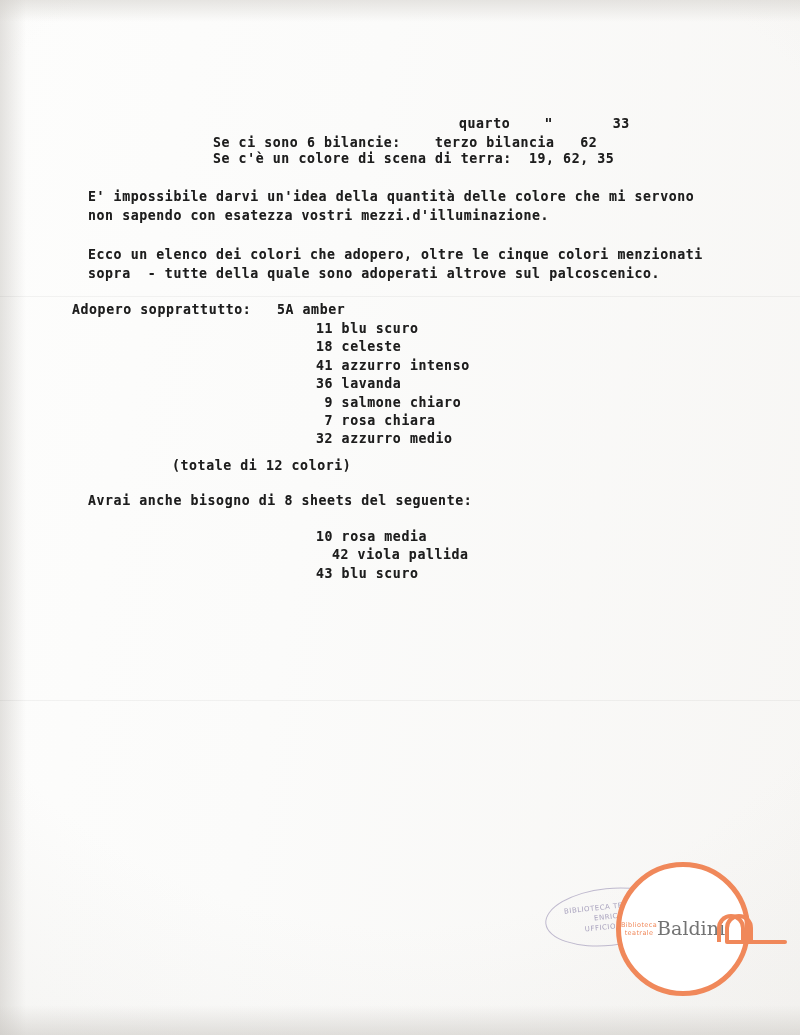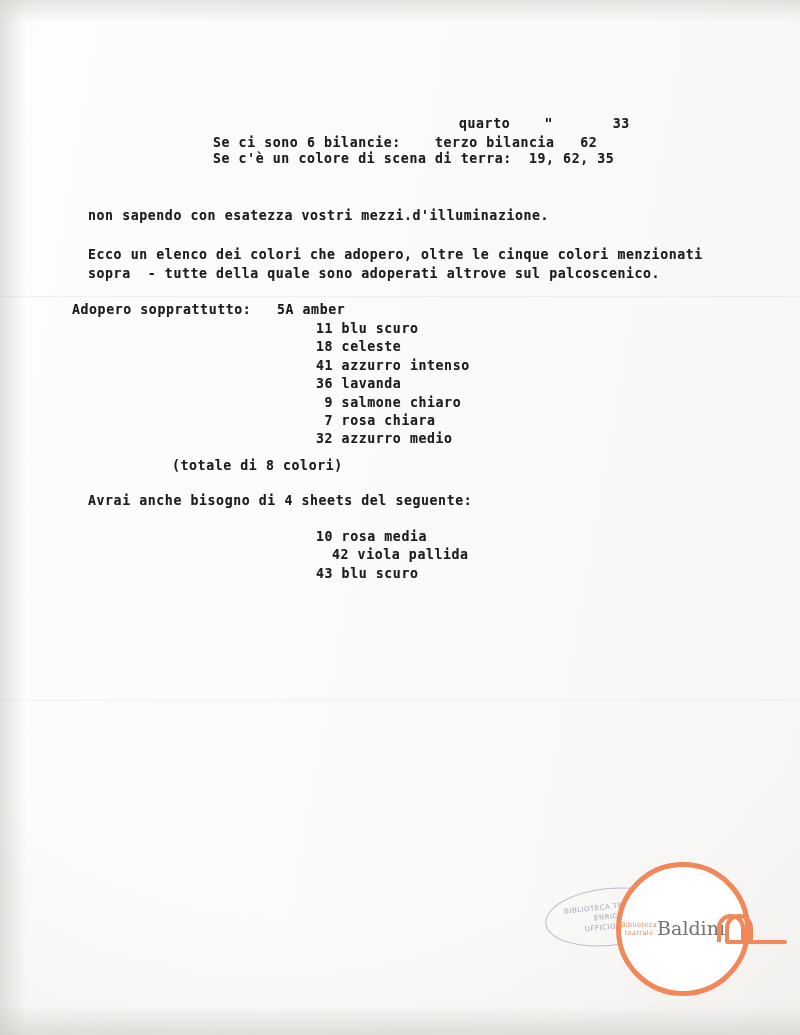--- a/index.html
+++ b/index.html
@@ -152,33 +152,34 @@
   <div class="paper-tint"></div>
   <div class="edge-shade-left"></div>
   <div class="edge-shade-top"></div>
   <div class="edge-shade-bottom"></div>
   <div class="crease" style="top: 296px;"></div>
   <div class="crease" style="top: 700px;"></div>
 
   <div class="typed" style="left:213px; top:94px;margin-top:40px;">Se ci sono 6 bilancie:    terzo bilancia   62</div>
   <div class="typed" style="left:459px; top:115px;">quarto    "       33</div>
   <div class="typed" style="left:213px; top:150px;">Se c'è un colore di scena di terra:  19, 62, 35</div>
+  <div class="typed" style="left:88px;  top:188px;">E' impossibile darvi un'idea della quantità delle colore che mi servono</div>
   <div class="typed" style="left:88px;  top:207px;">non sapendo con esatezza vostri mezzi.d'illuminazione.</div>
   <div class="typed" style="left:88px;  top:246px;">Ecco un elenco dei colori che adopero, oltre le cinque colori menzionati</div>
   <div class="typed" style="left:88px;  top:265px;">sopra  - tutte della quale sono adoperati altrove sul palcoscenico.</div>
   <div class="typed" style="left:72px;  top:301px;">Adopero sopprattutto:   5A amber</div>
   <div class="typed" style="left:316px; top:320px;">11 blu scuro</div>
   <div class="typed" style="left:316px; top:338px;">18 celeste</div>
   <div class="typed" style="left:316px; top:357px;">41 azzurro intenso</div>
   <div class="typed" style="left:316px; top:375px;">36 lavanda</div>
   <div class="typed" style="left:316px; top:394px;"> 9 salmone chiaro</div>
   <div class="typed" style="left:316px; top:412px;"> 7 rosa chiara</div>
   <div class="typed" style="left:316px; top:430px;">32 azzurro medio</div>
-  <div class="typed" style="left:172px; top:457px;">(totale di 8 colori)</div>
-  <div class="typed" style="left:88px;  top:492px;">Avrai anche bisogno di 4 sheets del seguente:</div>
+  <div class="typed" style="left:172px; top:457px;">(totale di 12 colori)</div>
+  <div class="typed" style="left:88px;  top:492px;">Avrai anche bisogno di 8 sheets del seguente:</div>
   <div class="typed" style="left:316px; top:528px;">10 rosa media</div>
   <div class="typed" style="left:332px; top:546px;">42 viola pallida</div>
   <div class="typed" style="left:316px; top:565px;">43 blu scuro</div>
 
   <div class="oval-stamp">
     <span>BIBLIOTECA TEATRALE</span>
     <span>ENRICO</span>
     <span>UFFICIO DI...</span>
   </div>
 

